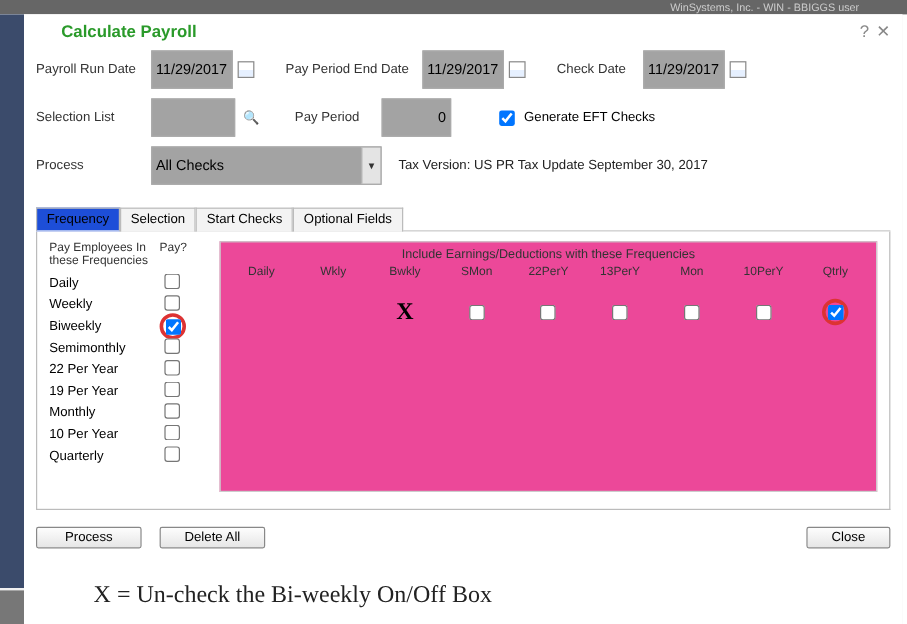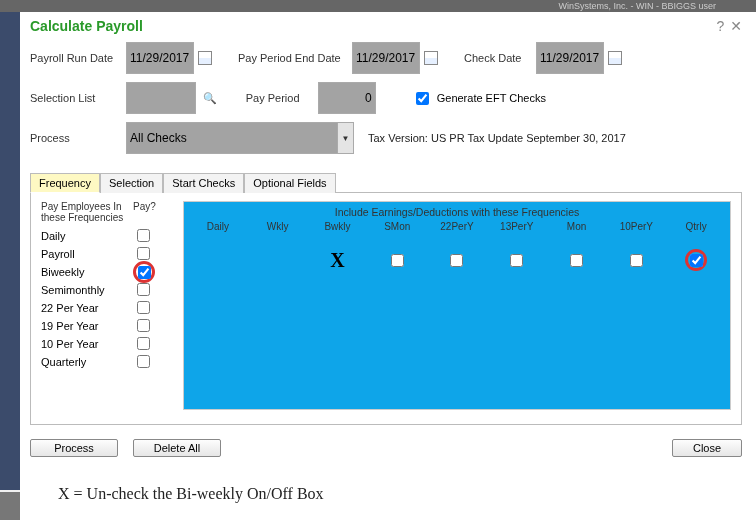--- a/index.html
+++ b/index.html
@@ -45,20 +45,21 @@
   .title-row {
     display: flex;
     align-items: center;
     padding: 6px 10px 2px 10px;
   }
   .title {
     color: #2a9a2a;
     font-weight: bold;
     font-size: 14px;
     flex: 1;
+    margin-left: 21px;
   }
   .title-icons { display: flex; gap: 6px; color: #888; font-size: 14px;}
   .form-area { padding: 6px 10px 4px 10px; }
   .form-row { display: flex; align-items: center; margin-bottom: 8px; gap: 4px;}
   .lbl { width: 92px; color: #333; font-size: 11px; }
   .txt, .sel, .num {
     border: 1px solid #aaa;
     background: #a3a3a3;
     height: 19px;
     font-size: 12px;
@@ -69,21 +70,21 @@
     width: 14px; height: 14px; border: 1px solid #888; display:inline-block;
     background: linear-gradient(#fff 50%, #e6f0ff 50%);
   }
   .search-icon {
     font-size: 11px; color: #666; padding: 0 3px;
   }
   .txt.sel-wide { width: 70px; }
   .num { width: 58px; text-align: right;}
   .chk { width: 13px; height: 13px; }
   .gap { width: 18px; }
-  .sel { width: 228px; appearance: none; -webkit-appearance: none; padding-right: 14px;}
+  .sel { width: 192px; appearance: none; -webkit-appearance: none; padding-right: 14px;}
   .sel-wrap { position: relative; display:inline-block;}
   .sel-arrow {
     position: absolute; right: 1px; top: 1px; bottom:1px; width:16px;
     background: #e4e4e4; border-left:1px solid #aaa;
     display:flex; align-items:center; justify-content:center; font-size:8px; color:#333;
     pointer-events:none;
   }
   .taxver { margin-left: 10px; font-size: 11px; color: #222; }
   .tabs {
     margin: 6px 10px 0 10px;
@@ -95,42 +96,42 @@
     padding: 3px 8px;
     border: 1px solid #bbb;
     border-bottom: none;
     background: #f3f3f3;
     font-size: 11px;
     position: relative;
     top: 1px;
     cursor: pointer;
   }
   .tab.active {
-    background: #fef9c3;
+    background: #1d4ed8;
     border-bottom: 1px solid #fff;
   }
   .tabpanel {
     margin: 0 10px;
     border: 1px solid #bbb;
     border-top: none;
     padding: 8px 10px 14px 10px;
     background: #fff;
     height: 232px;
   }
   .freq-layout { display: flex; gap: 10px; height:100%;}
   .freq-left { width: 132px; }
   .freq-left .hdr-row { display:flex; font-size:10px; color:#333; margin-bottom:4px;}
   .freq-left .hdr-row .col1 { width: 92px;}
   .freq-left .row { display:flex; align-items:center; height: 18px; font-size:11px;}
   .freq-left .row .col1 { width: 92px;}
   .freq-left .row .col2 { width: 20px; text-align:center;}
   .include-panel {
     flex: 1;
     border: 1px solid #ccc;
-    background: #0ea5e9;
+    background: #ec4899;
     padding: 4px;
     position: relative;
   }
   .include-title { text-align:center; font-size:10.5px; color:#333; margin-bottom:3px;}
   .include-hdr, .include-row {
     display: grid;
     grid-template-columns: repeat(8, 1fr);
     text-align:center;
     font-size:10px;
     align-items:center;
@@ -154,23 +155,23 @@
     background: linear-gradient(#fdfdfd, #e6e6e6);
     padding: 2px 18px;
     font-size: 11px;
     border-radius: 2px;
     cursor: pointer;
   }
   .btn-process { width: 88px; text-align:center;}
   .btn-del { margin-left: 15px; width: 88px; text-align:center;}
   .btn-close { margin-left: auto; width: 70px; }
   .footnote {
-    margin: 28px 0 0 38px;
+    margin: 28px 0 0 58px;
     font-family: "Times New Roman", serif;
-    font-size: 16px;
+    font-size: 20px;
     color: #222;
   }
   .cursor-arrow {
     position: absolute;
     left: 460px; top: 330px;
     font-size: 16px; color: #111;
     pointer-events: none;
   }
 </style>
 </head>
@@ -242,39 +243,43 @@
         <div class="freq-left">
           <div class="hdr-row">
             <div class="col1" style="white-space:normal;line-height:11px">Pay Employees In these Frequencies</div>
             <div>Pay?</div>
           </div>
           <div class="row">
               <div class="col1">Daily</div>
               <div class="col2"><input type="checkbox" class="chk" style=""></div>
             </div>
           <div class="row">
-              <div class="col1">Payroll</div>
+              <div class="col1">Weekly</div>
               <div class="col2"><input type="checkbox" class="chk" style=""></div>
             </div>
           <div class="row">
               <div class="col1">Biweekly</div>
               <div class="col2"><span class="circle-red">
                   <input type="checkbox" class="chk" checked="" style="">
                 </span></div>
             </div>
           <div class="row">
               <div class="col1">Semimonthly</div>
               <div class="col2"><input type="checkbox" class="chk" style=""></div>
             </div>
           <div class="row">
               <div class="col1">22 Per Year</div>
               <div class="col2"><input type="checkbox" class="chk" style=""></div>
             </div>
           <div class="row">
               <div class="col1">19 Per Year</div>
+              <div class="col2"><input type="checkbox" class="chk" style=""></div>
+            </div>
+          <div class="row">
+              <div class="col1">Monthly</div>
               <div class="col2"><input type="checkbox" class="chk" style=""></div>
             </div>
           <div class="row">
               <div class="col1">10 Per Year</div>
               <div class="col2"><input type="checkbox" class="chk" style=""></div>
             </div>
           <div class="row">
               <div class="col1">Quarterly</div>
               <div class="col2"><input type="checkbox" class="chk" style=""></div>
             </div>

